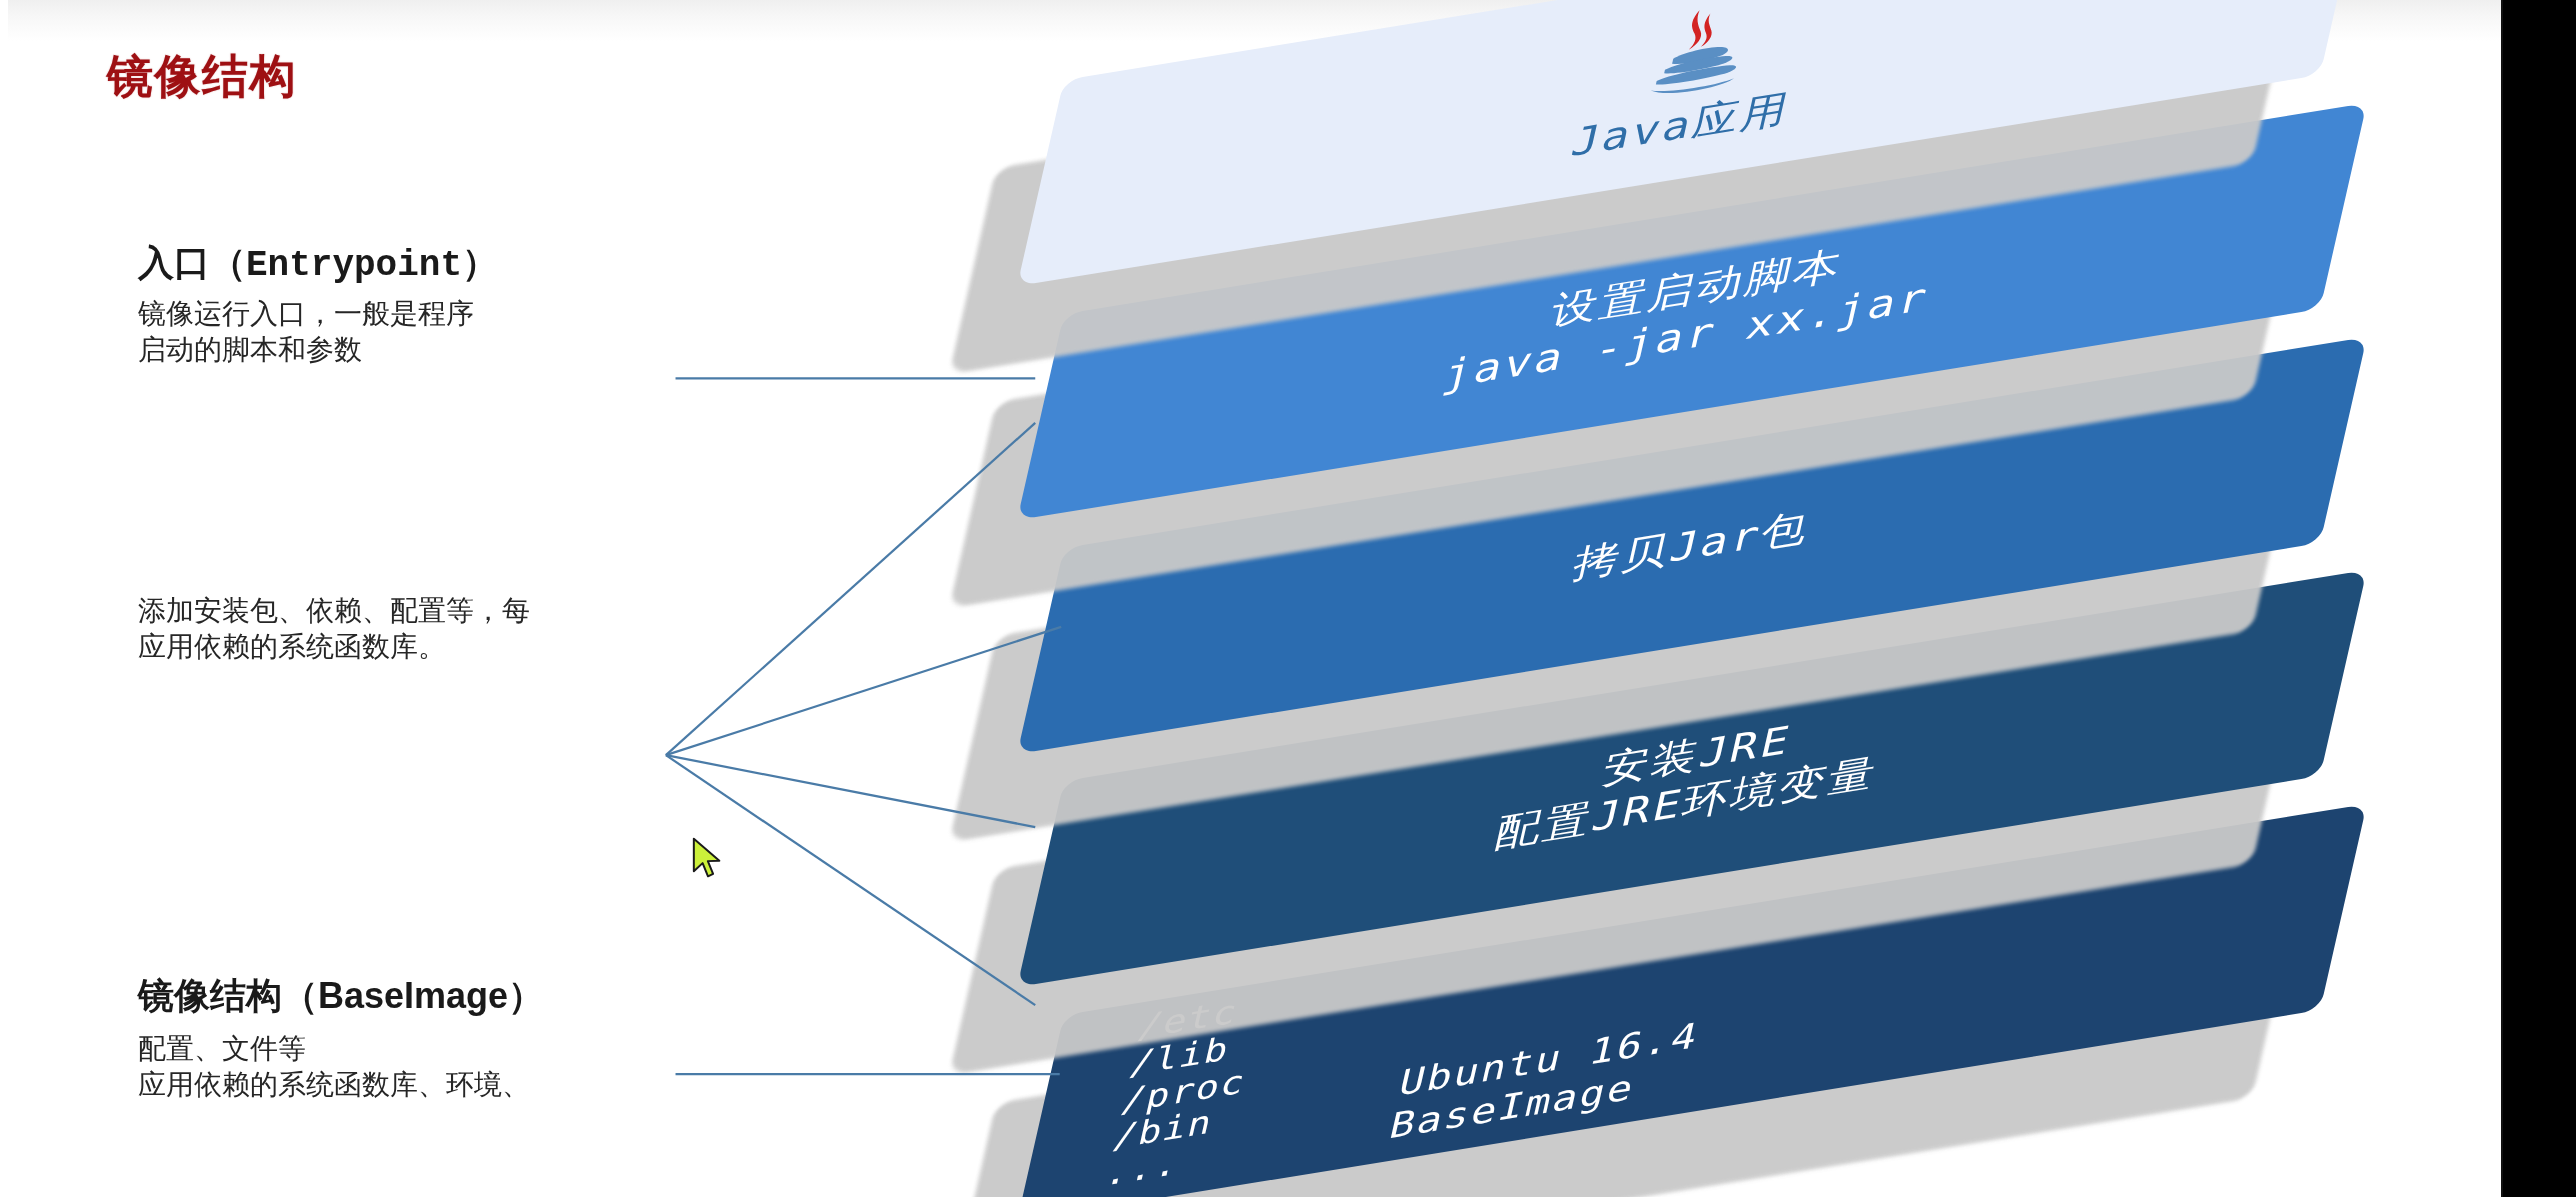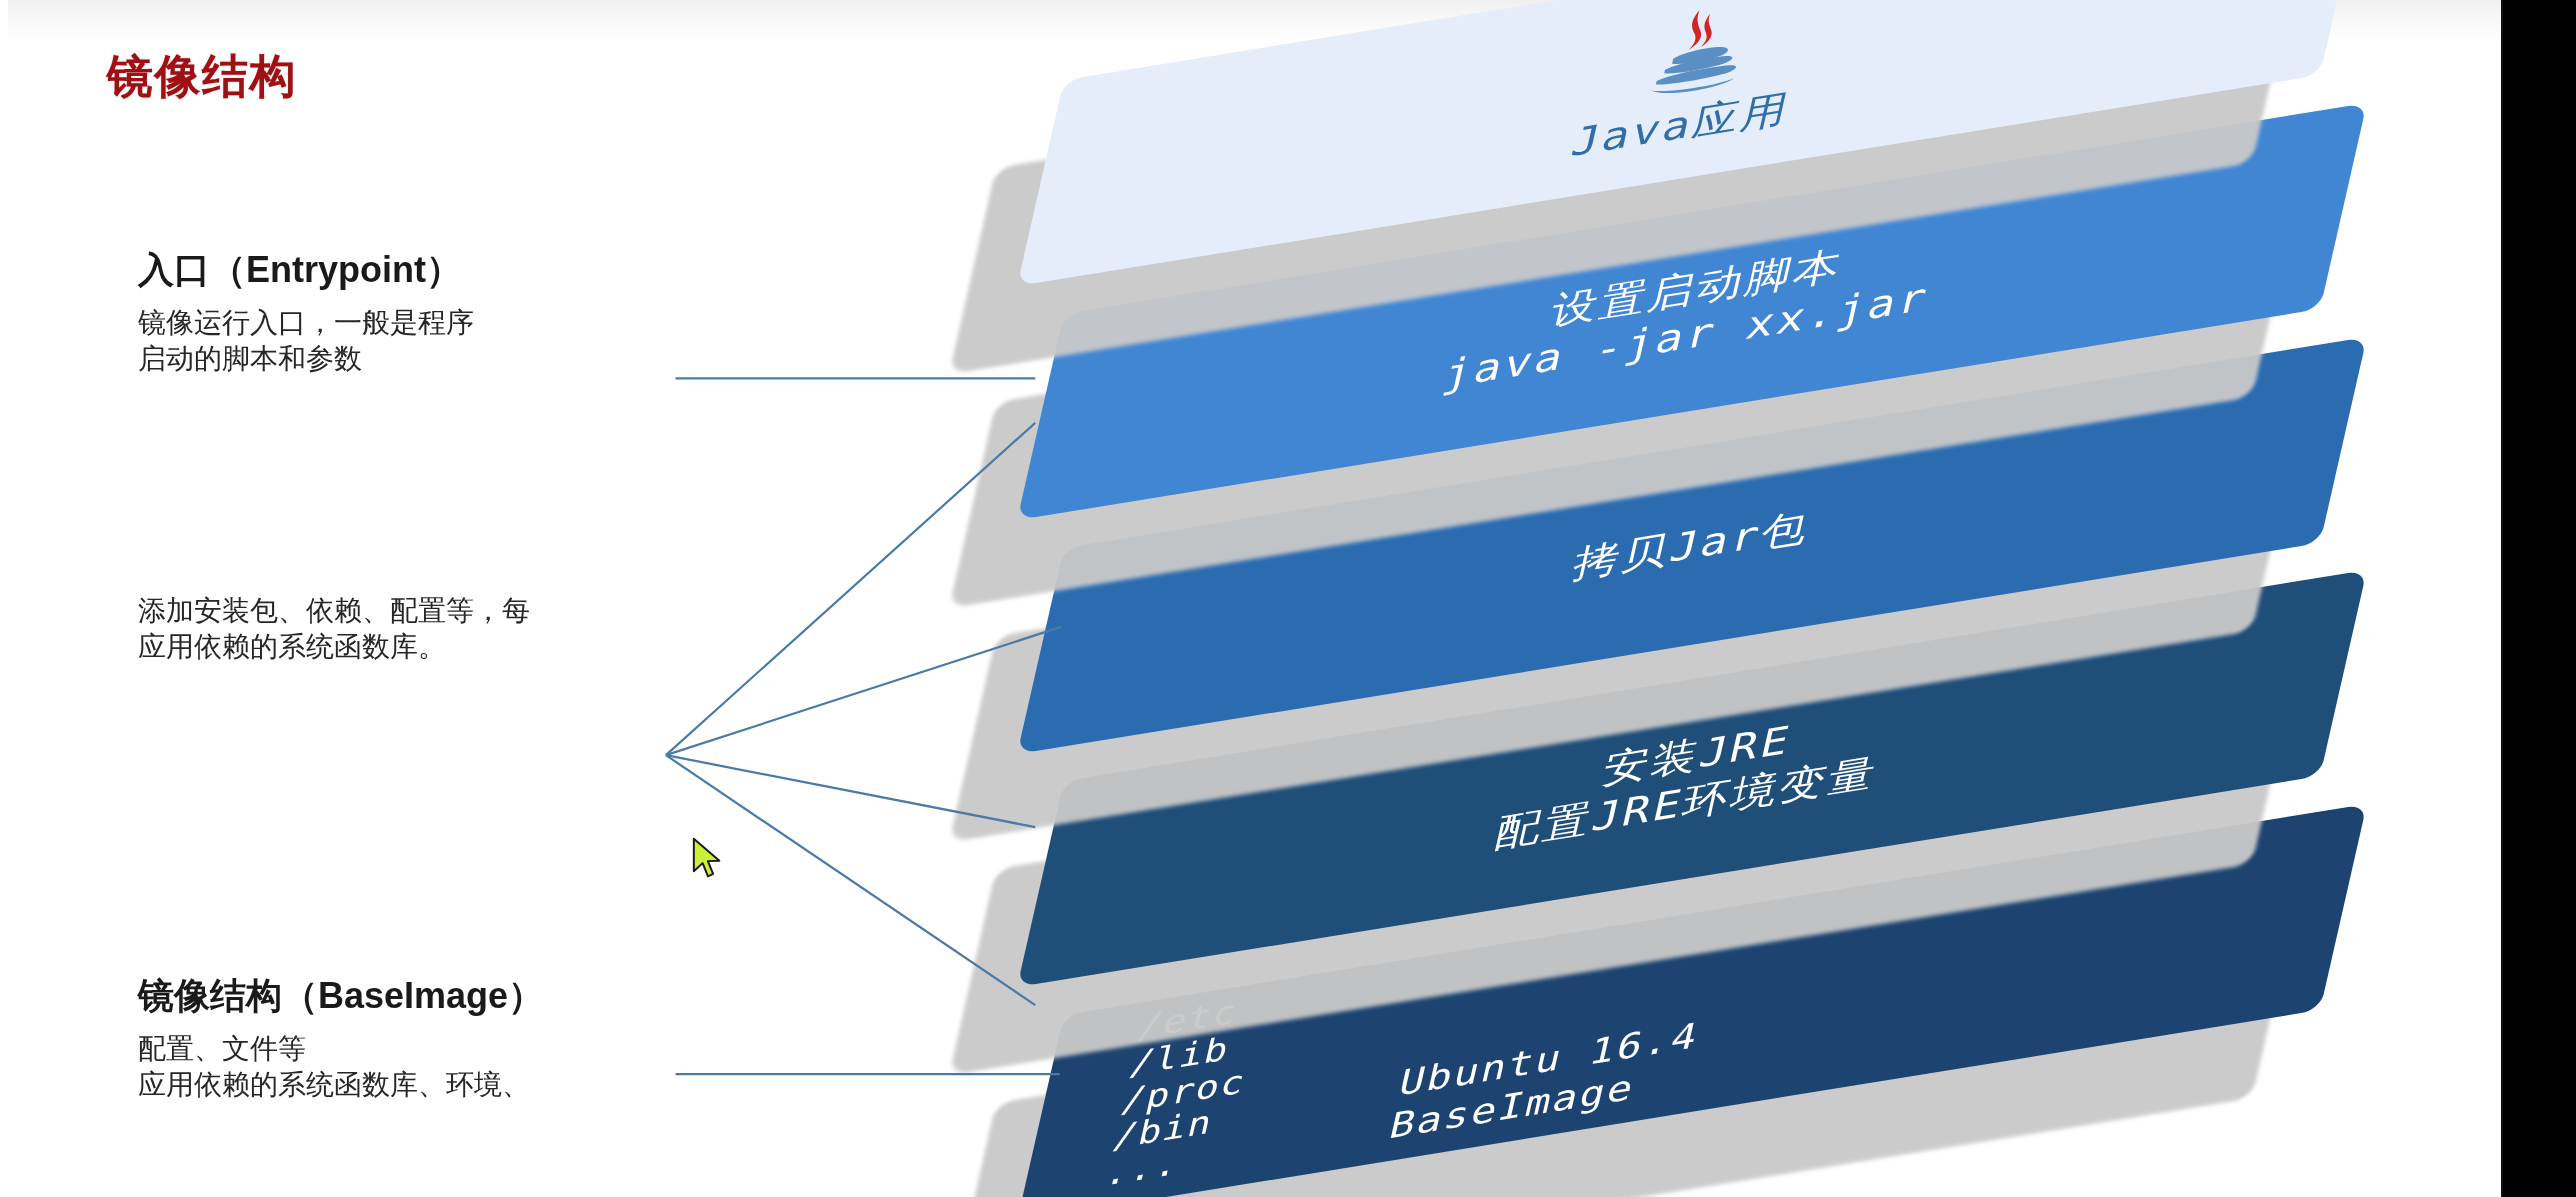--- a/index.html
+++ b/index.html
@@ -37,21 +37,21 @@
   
   .block{position:absolute;left:130px;width:549px;}
   .block .head{
     font-size:36px;font-weight:700;color:#1a1a1a;letter-spacing:0px;
     white-space:nowrap;margin:0 0 10.4px 0;
   }
   .block .body{
     font-size:28px;font-weight:400;color:#262626;line-height:1.28;
     margin:0;
   }
-  #block-entrypoint{top:246px;}
+  #block-entrypoint{top:239px;font-family:Liberation Mono, monospace;}
   #block-layer{top:593px;}
   #block-base{top:972px;}
 
   
   #connectors{position:absolute;left:0;top:0;width:2501px;height:1198px;pointer-events:none;}
 
   
   #stack{position:absolute;left:0;top:0;width:2501px;height:1198px;}
 
   .card-wrap{position:absolute;width:1320px;height:245px;}

